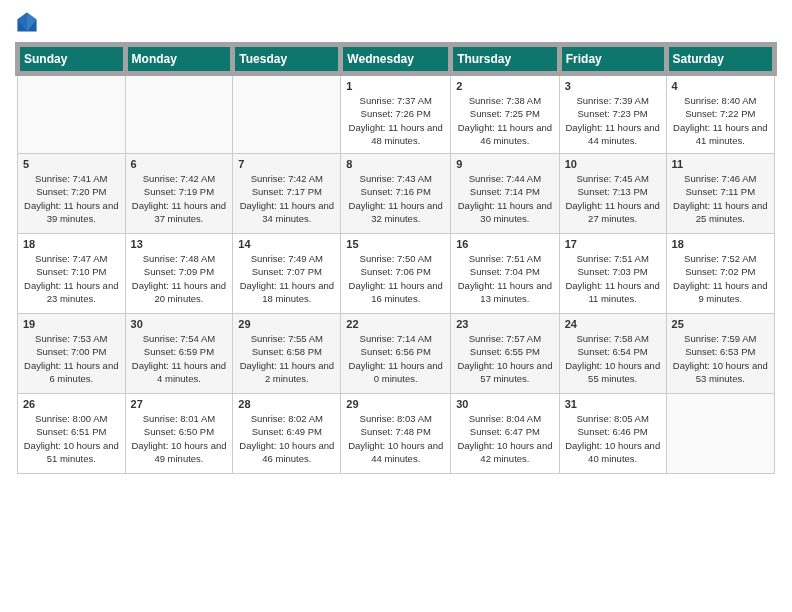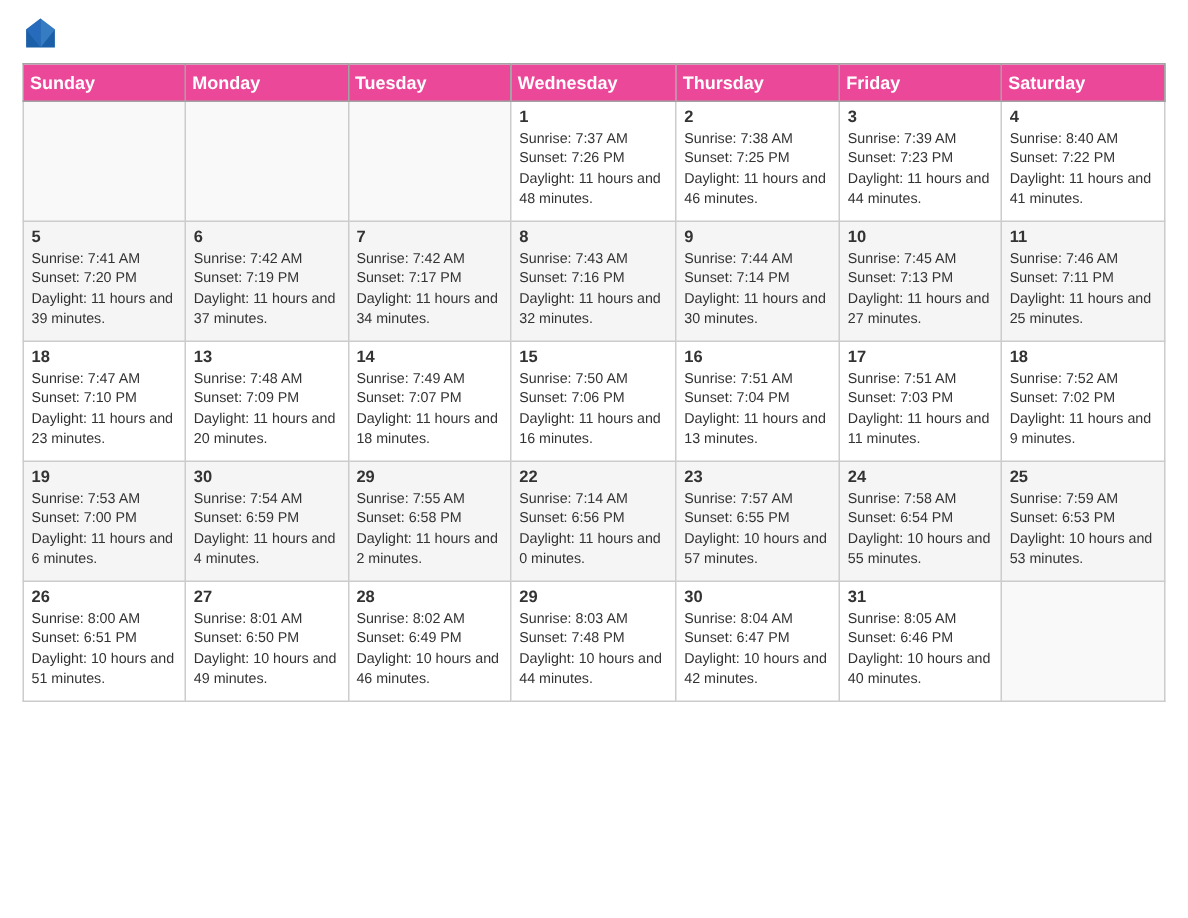--- a/index.html
+++ b/index.html
@@ -50,27 +50,27 @@
     }
     .location-title {
       font-size: 14px;
       color: #444;
     }
     .calendar {
       width: 100%;
       border-collapse: collapse;
     }
     .calendar th {
-      background-color: #ec4899;
+      background-color: #0f766e;
       color: #fff;
       font-size: 12px;
       font-weight: bold;
       padding: 5px 4px;
       text-align: left;
-      border: 1px solid #a3a3a3;
+      border: 5px solid #a3a3a3;
     }
     .calendar td {
       border: 1px solid #ccc;
       vertical-align: top;
       padding: 4px 5px;
       width: 113px;
       height: 80px;
       font-size: 10px;
       color: #333;
       background: #fff;
@@ -80,20 +80,21 @@
     }
     .day-number {
       font-weight: bold;
       font-size: 11px;
       margin-bottom: 2px;
     }
     .day-info {
       font-size: 9.5px;
       line-height: 1.4;
       color: #333;
+      text-align: center;
     }
     .empty-cell {
       background: #f9f9f9 !important;
     }
   </style>
 </head>
 <body>
 
 <div class="container">
   <div class="header-row">

